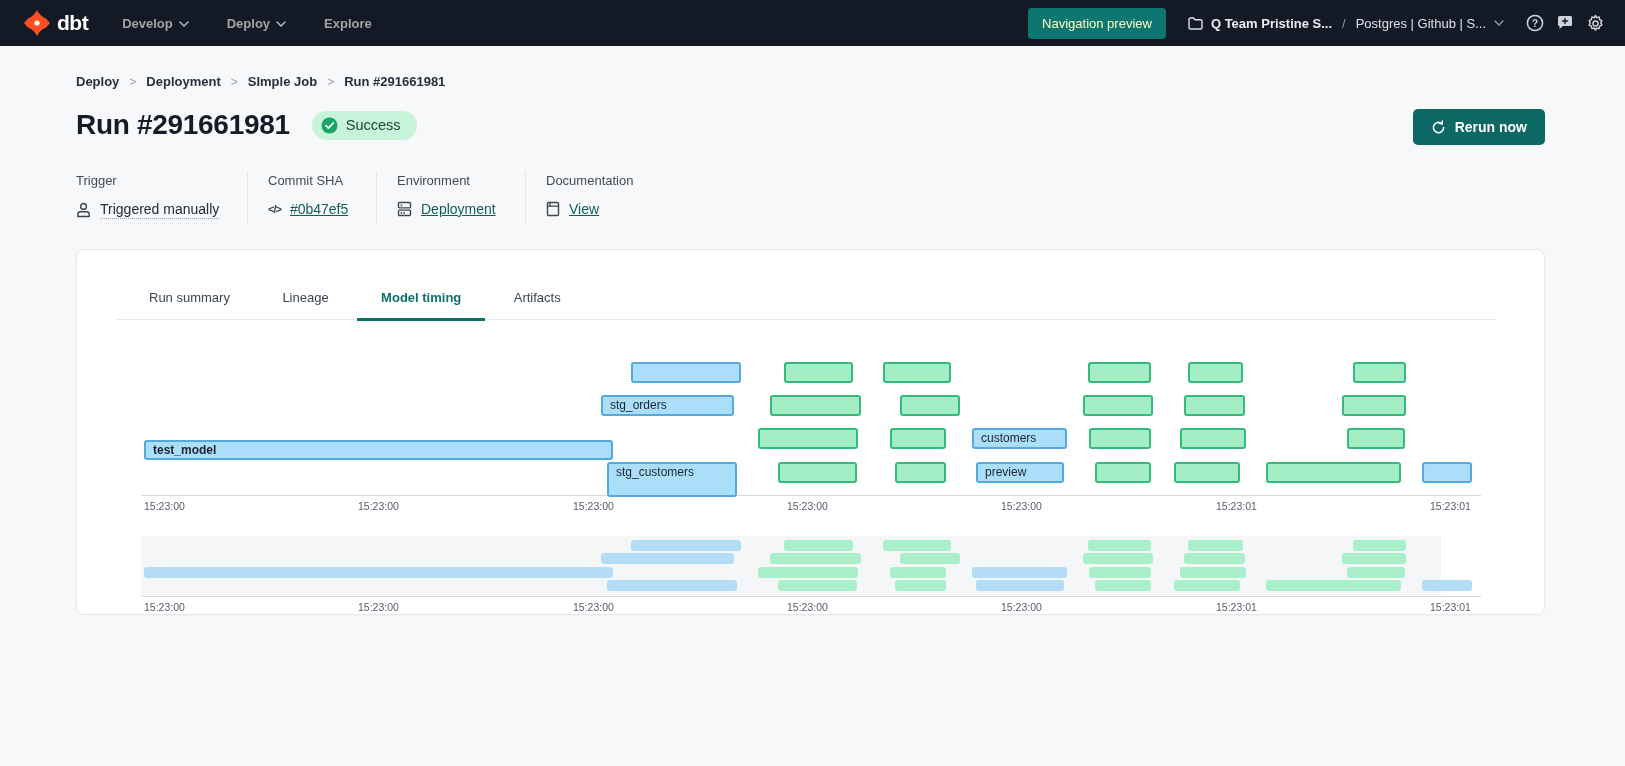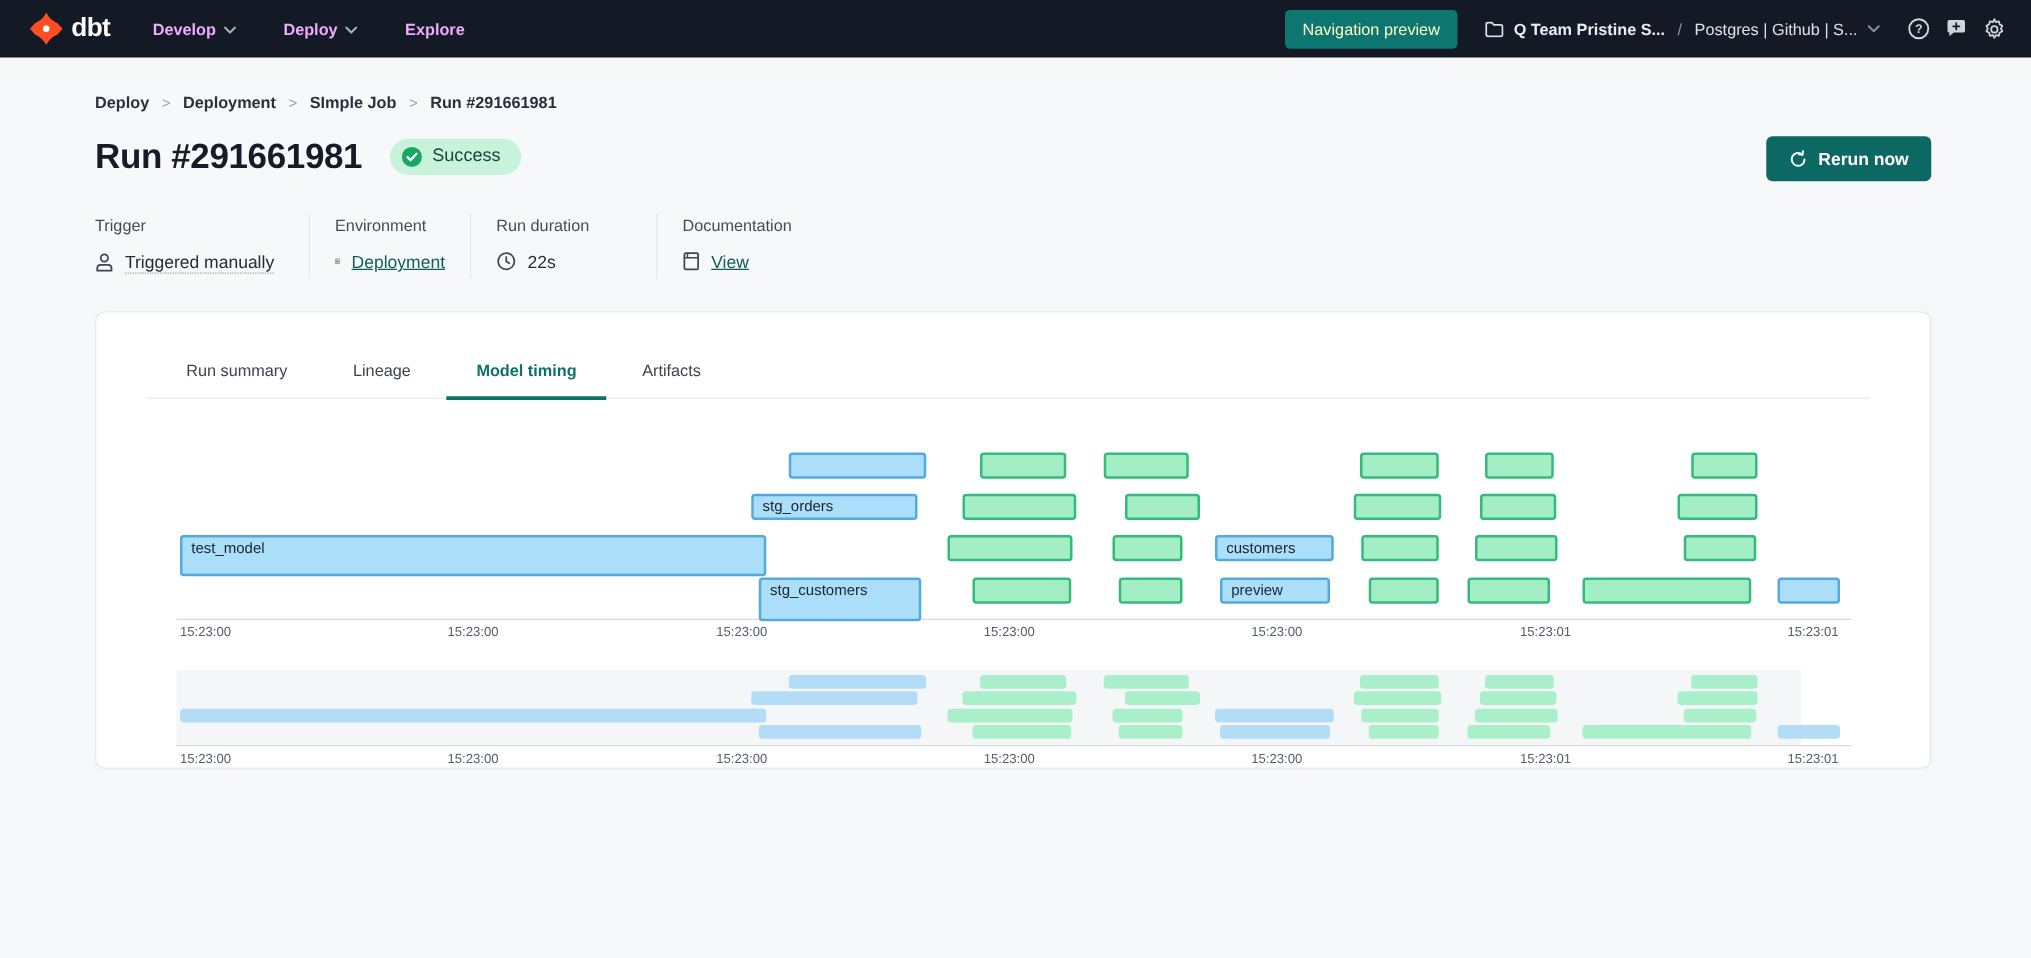--- a/index.html
+++ b/index.html
@@ -11,21 +11,21 @@
   }
   
   .topnav {
     height: 46px; background: #141a25; display: flex;
     align-items: center; justify-content: space-between; padding: 0 20px 0 24px;
   }
   .nav-left { display: flex; align-items: center; gap: 34px; }
   .brand { display: flex; align-items: center; gap: 7px; cursor: pointer; }
   .brand-text { color: #fff; font-size: 21px; font-weight: 700; letter-spacing: -0.5px; }
   .nav-menus { display: flex; align-items: center; gap: 38px; }
-  .nav-menu { background: none; border: 0; color: #f0abfc; font-family: inherit;
+  .nav-menu { background: none; border: 0; color: #a3a3a3; font-family: inherit;
     font-size: 13px; font-weight: 700; display: flex; align-items: center; gap: 6px; cursor: pointer; }
   .nav-menu svg { margin-top: 2px; }
   .nav-right { display: flex; align-items: center; gap: 14px; }
   .preview-btn { background: #0d7670; color: #fef9c3; border: 0; border-radius: 4px;
     font-family: inherit; font-size: 13px; font-weight: 400; padding: 8px 14px; cursor: pointer; }
   .proj-crumb { display: flex; align-items: center; gap: 8px; margin-left: 8px; color: #e9ecf1; font-size: 13px; }
   .proj-name { font-weight: 700; cursor: pointer; }
   .proj-slash { color: #8b93a0; padding: 0 2px; }
   .proj-env { color: #dde1e7; cursor: pointer; }
   .nav-icons { display: flex; align-items: center; gap: 12px; margin-left: 8px; }
@@ -183,40 +183,37 @@
       <div class="meta-label">Trigger</div>
       <div class="meta-value">
         <svg width="15" height="16" viewBox="0 0 15 16">
           <circle cx="7.5" cy="4.4" r="2.9" fill="none" stroke="#3c4652" stroke-width="1.4"></circle>
           <path d="M1.8 14.5 v-2 Q1.8 9.8 4.5 9.8 h6 Q13.2 9.8 13.2 12.5 v2 Z" fill="none" stroke="#3c4652" stroke-width="1.4" stroke-linejoin="round"></path>
         </svg>
         <span class="meta-dotted">Triggered manually</span>
       </div>
     </div>
     <div class="meta-col">
+      <div class="meta-label">Commit SHA</div>
+      <div class="meta-value">
+        <span class="code-glyph">&lt;/&gt;</span>
+        <span class="meta-link">#0b47ef5</span>
+      </div>
+    </div>
+    <div class="meta-col">
       <div class="meta-label">Environment</div>
       <div class="meta-value">
         <svg width="15" height="16" viewBox="0 0 15 16">
           <rect x="1.5" y="1.5" width="12" height="5.4" rx="1" fill="none" stroke="#3c4652" stroke-width="1.4"></rect>
           <rect x="1.5" y="9.1" width="12" height="5.4" rx="1" fill="none" stroke="#3c4652" stroke-width="1.4"></rect>
           <rect x="3.6" y="3.6" width="1.6" height="1.6" fill="#3c4652"></rect>
           <rect x="3.6" y="11.2" width="1.6" height="1.6" fill="#3c4652"></rect>
           <rect x="6.4" y="11.2" width="1.6" height="1.6" fill="#3c4652"></rect>
         </svg>
         <span class="meta-link">Deployment</span>
-      </div>
-    </div>
-    <div class="meta-col">
-      <div class="meta-label">Run duration</div>
-      <div class="meta-value">
-        <svg width="16" height="16" viewBox="0 0 16 16">
-          <circle cx="8" cy="8" r="6.5" fill="none" stroke="#3c4652" stroke-width="1.4"></circle>
-          <path d="M8 4.5 V8 l2.4 1.6" fill="none" stroke="#3c4652" stroke-width="1.4" stroke-linecap="round"></path>
-        </svg>
-        <span>22s</span>
       </div>
     </div>
     <div class="meta-col">
       <div class="meta-label">Documentation</div>
       <div class="meta-value">
         <svg width="14" height="16" viewBox="0 0 14 16">
           <rect x="1.5" y="1.5" width="11" height="13" rx="1.2" fill="none" stroke="#3c4652" stroke-width="1.4"></rect>
           <path d="M4 1.5 V5.2 M1.5 5.2 H12.5" stroke="#3c4652" stroke-width="1.2"></path>
         </svg>
         <span class="meta-link">View</span>
@@ -243,21 +240,21 @@
           <div class="bar main test" style="left: 1047px; top: 112px; width: 55px; height: 21px;"></div>
           <div class="bar main test" style="left: 1212px; top: 112px; width: 53px; height: 21px;"></div>
           <div class="bar main model" style="left: 460px; top: 145px; width: 133px; height: 21px;">
             <span>stg_orders</span>
           </div>
           <div class="bar main test" style="left: 629px; top: 145px; width: 91px; height: 21px;"></div>
           <div class="bar main test" style="left: 759px; top: 145px; width: 60px; height: 21px;"></div>
           <div class="bar main test" style="left: 942px; top: 145px; width: 70px; height: 21px;"></div>
           <div class="bar main test" style="left: 1043px; top: 145px; width: 61px; height: 21px;"></div>
           <div class="bar main test" style="left: 1201px; top: 145px; width: 64px; height: 21px;"></div>
-          <div class="bar main model" style="left: 3px; top: 178px; width: 469px; height: 33px;">
+          <div class="bar main model" style="left: 3px; top: 190px; width: 469px; height: 20px; font-weight: bold;">
             <span>test_model</span>
           </div>
           <div class="bar main test" style="left: 617px; top: 178px; width: 100px; height: 21px;"></div>
           <div class="bar main test" style="left: 749px; top: 178px; width: 56px; height: 21px;"></div>
           <div class="bar main model" style="left: 831px; top: 178px; width: 95px; height: 21px;">
             <span>customers</span>
           </div>
           <div class="bar main test" style="left: 948px; top: 178px; width: 62px; height: 21px;"></div>
           <div class="bar main test" style="left: 1039px; top: 178px; width: 66px; height: 21px;"></div>
           <div class="bar main test" style="left: 1206px; top: 178px; width: 58px; height: 21px;"></div>

